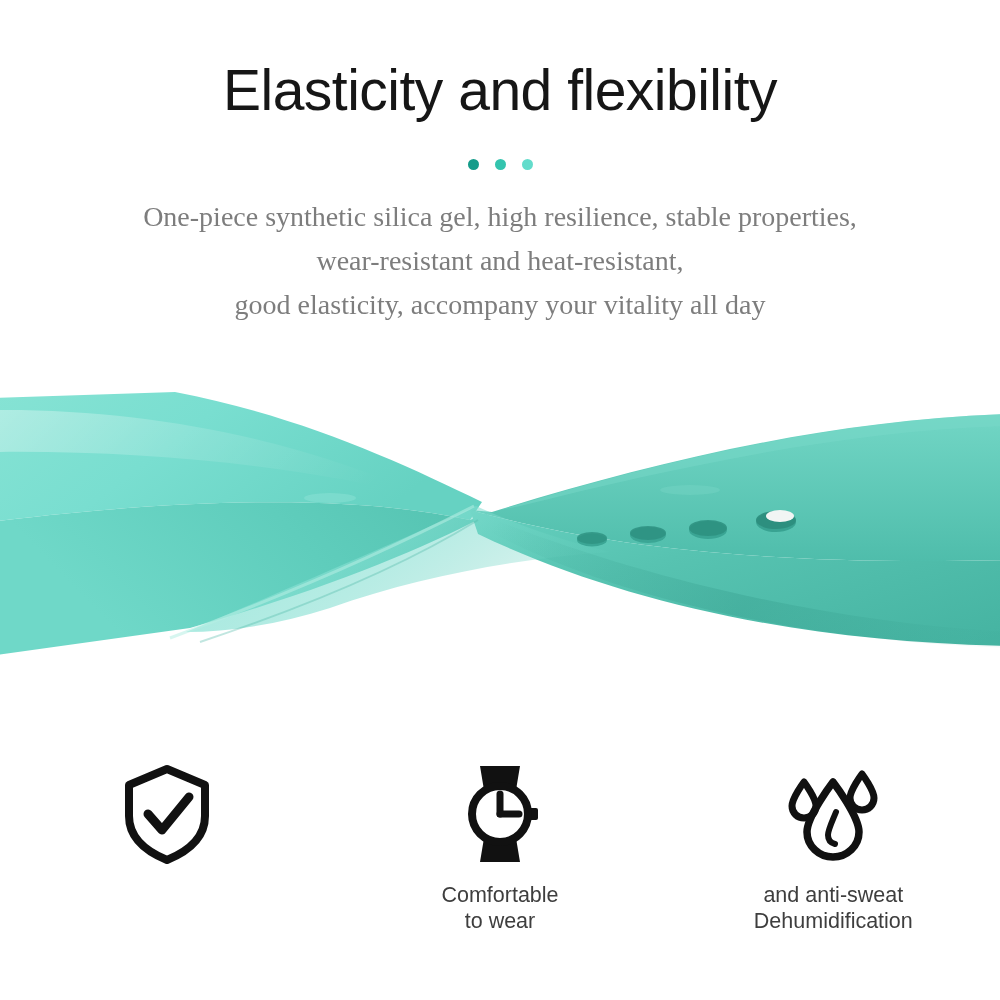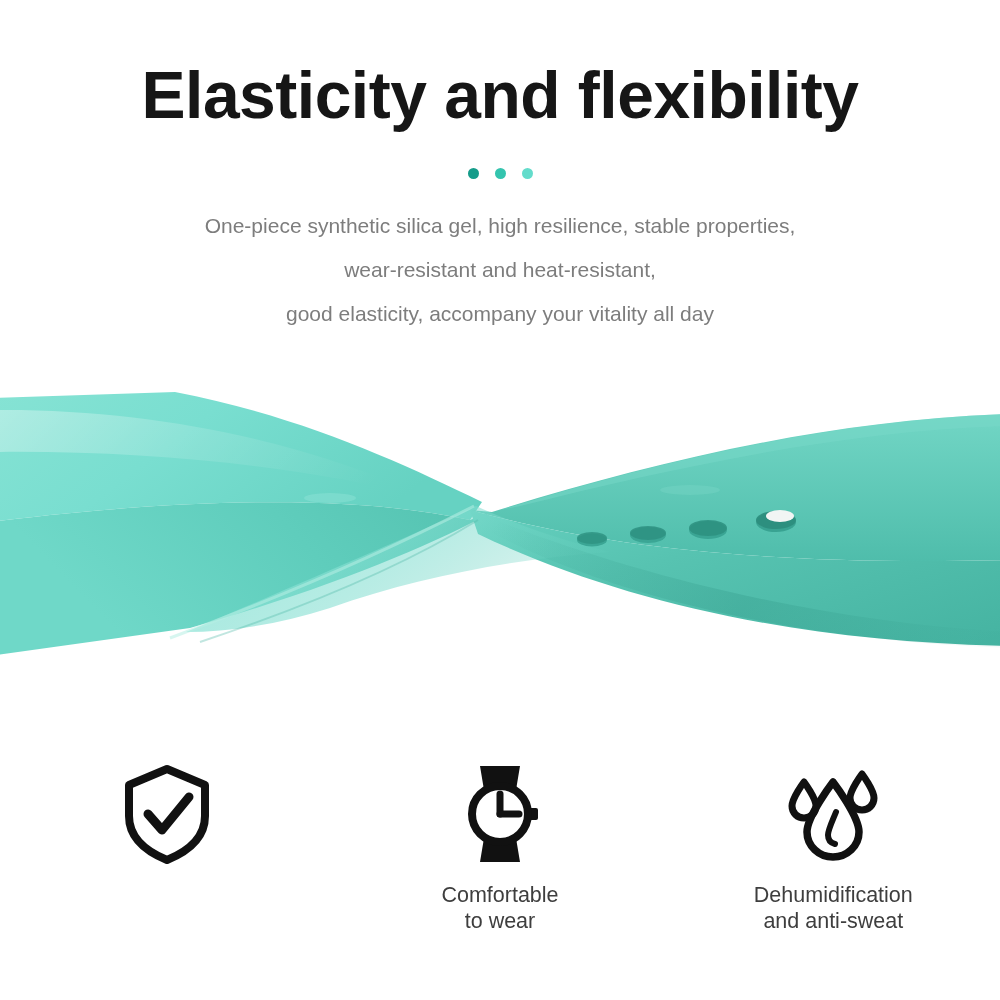--- a/index.html
+++ b/index.html
@@ -27,23 +27,23 @@
   
   .header {
     position: absolute;
     top: 0; left: 0;
     width: 1000px;
     padding-top: 62px;
     text-align: center;
   }
 
   .headline {
-    font-size: 66px;
+    font-size: 57px;
     line-height: 1.0;
-    font-weight: 700;
+    font-weight: 400;
     color: #161616;
     letter-spacing: -0.5px;
     font-family: "Liberation Sans", sans-serif;
   }
 
   .dots {
     margin-top: 39px;
     display: flex;
     justify-content: center;
     align-items: center;
@@ -53,24 +53,25 @@
 
   .dot {
     width: 11px;
     height: 11px;
     border-radius: 50%;
     display: block;
   }
 
   .subcopy {
     margin-top: 25px;
-    font-size: 21px;
+    font-size: 28px;
     line-height: 44px;
     color: #7d7d7d;
     font-weight: 400;
+    font-family: Liberation Serif, serif;
   }
   .subcopy .line { display: block; white-space: nowrap; }
 
   
   .product {
     position: absolute;
     left: 0;
     top: 370px;
     width: 1000px;
     height: 320px;
@@ -262,20 +263,20 @@
           <path d="M21 18 C21 18 33 34 33 42 C33 49 27.5 54 21 54 C14.5 54 9 49 9 42 C9 34 21 18 21 18 Z" fill="none" stroke="#111111" stroke-width="7" stroke-linejoin="round"></path>
 
           <path d="M79 10 C79 10 91 26 91 34 C91 41 85.5 46 79 46 C72.5 46 67 41 67 34 C67 26 79 10 79 10 Z" fill="none" stroke="#111111" stroke-width="7" stroke-linejoin="round"></path>
 
           <path d="M50 18 C50 18 76 52 76 68 C76 82 64 93 50 93 C36 93 24 82 24 68 C24 52 50 18 50 18 Z" fill="none" stroke="#111111" stroke-width="7.5" stroke-linejoin="round"></path>
 
           <path d="M53 48 C49 58 45 66 45 71 C45 76 48 79 52 80" fill="none" stroke="#111111" stroke-width="6" stroke-linecap="round"></path>
         </svg>
       </div>
       <div class="feature-caption" style="color: rgb(62, 62, 62);">
+        <span class="cline">and anti-sweat</span>
         <span class="cline">Dehumidification</span>
-        <span class="cline">and anti-sweat</span>
       </div>
     </div>
 
   </div>
 
 </div>
 
 </body></html>

